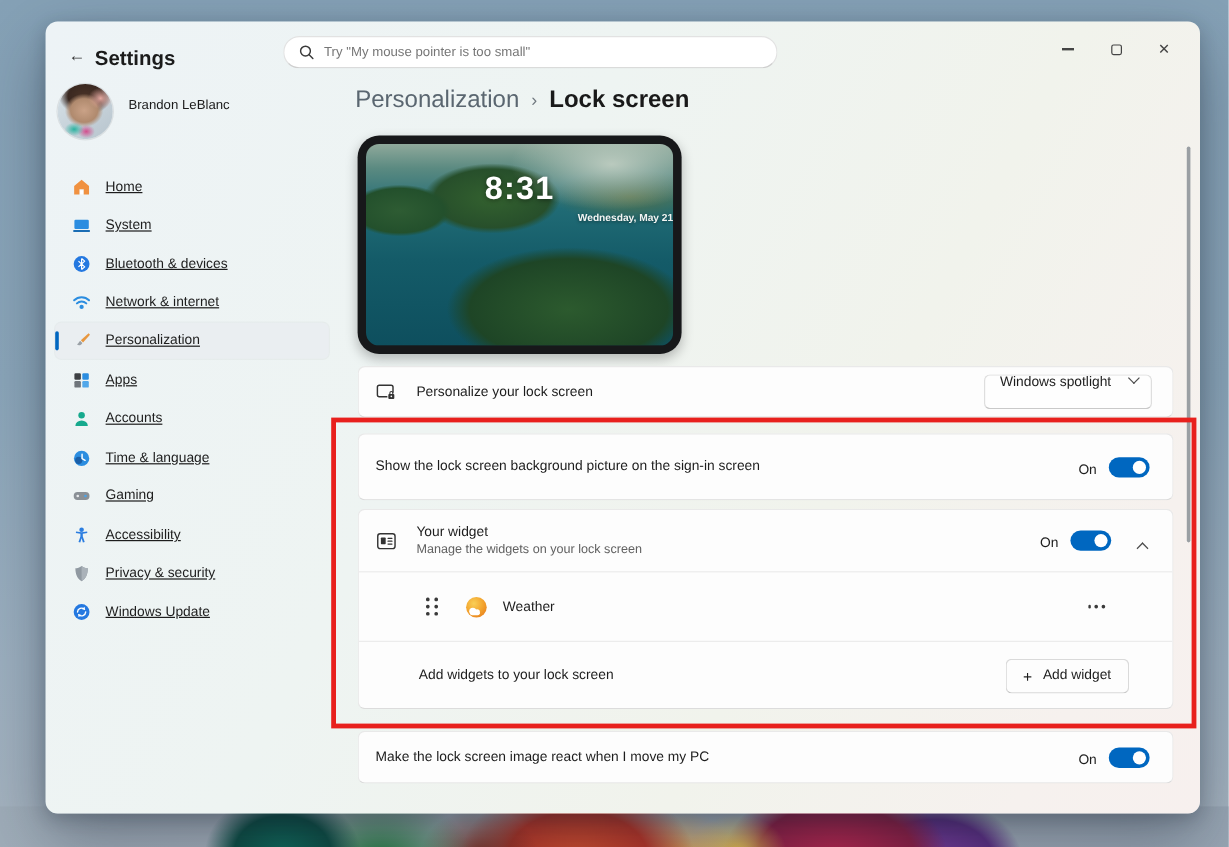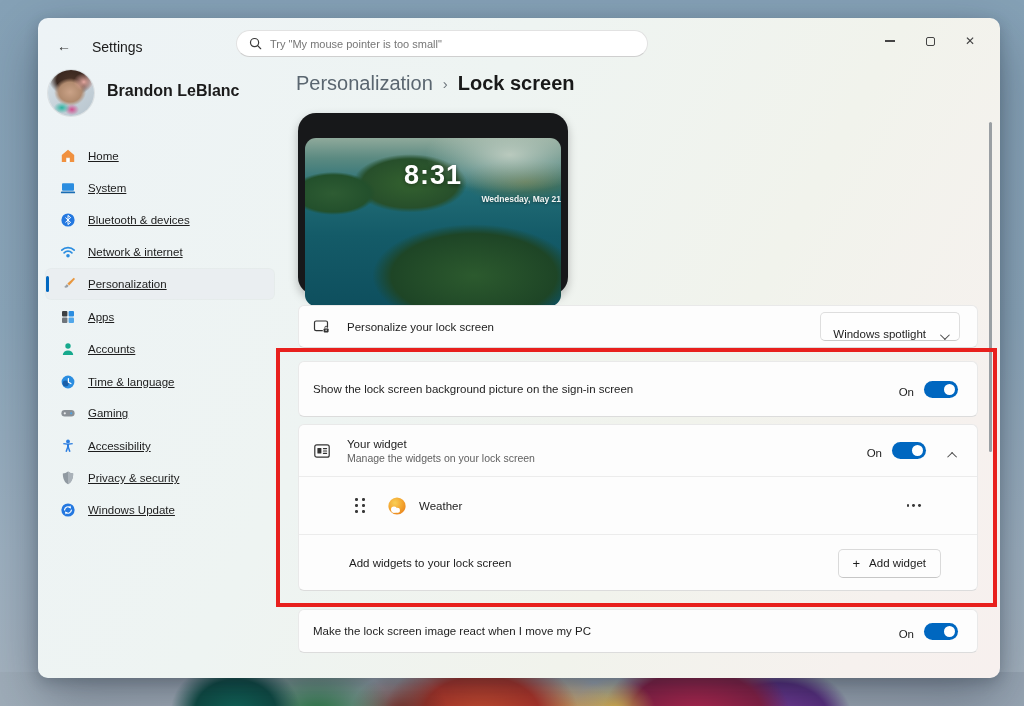--- a/index.html
+++ b/index.html
@@ -26,42 +26,42 @@
 
   .window { position:absolute; left:38px; top:18px; width:962px; height:660px;
     border-radius:10px;
     background:linear-gradient(118deg,#edf3f6 0%,#eef4f2 38%,#f1f3ec 66%,#f6f1ee 88%,#f7f0ee 100%);
     box-shadow:0 22px 55px rgba(20,30,45,.38), 0 4px 14px rgba(20,30,45,.22);
   }
 
   
   .back-btn { position:absolute; left:12px; top:16px; width:28px; height:24px;
     font-size:14px; color:#333; display:flex; align-items:center; justify-content:center; cursor:pointer; }
-  .app-title { position:absolute; left:54px; top:21px; font-size:14px; color:#1b1b1b; }
+  .app-title { position:absolute; left:41px; top:21px; font-size:17px; color:#1b1b1b;font-weight:bold; }
   .search-box { position:absolute; left:198px; top:12px; width:412px; height:27px;
     background:#fff; border:1px solid #e2e2e2; border-bottom-color:#cfcfcf; border-radius:14px;
     display:flex; align-items:center; padding:0 12px; gap:8px; }
   .search-box .ph { font-size:11px; color:#767676; }
   .win-controls { position:absolute; right:10px; top:8px; display:flex; }
   .win-btn { width:40px; height:30px; display:flex; align-items:center; justify-content:center; color:#444; cursor:pointer; }
   .win-btn .minus { width:10px; height:1.4px; background:#444; display:block; }
   .win-btn .square { width:9px; height:9px; border:1.2px solid #444; border-radius:2px; display:block; }
   .win-btn.close { font-size:12px; }
 
   
   .avatar { position:absolute; left:10px; top:52px; width:46px; height:46px; border-radius:50%;
     background:
       radial-gradient(10px 7px at 30% 82%, #2bb3a0 0%, rgba(43,179,160,0) 80%),
       radial-gradient(9px 7px at 52% 86%, #d14f8e 0%, rgba(209,79,142,0) 80%),
       radial-gradient(14px 12px at 78% 26%, #e4a8a0 0%, rgba(228,168,160,0) 75%),
       radial-gradient(16px 14px at 48% 48%, #caa287 0%, #b08a6e 70%, rgba(176,138,110,0) 100%),
       radial-gradient(22px 16px at 50% 22%, #4a3327 0%, #3a2820 65%, rgba(58,40,32,0) 100%),
       linear-gradient(140deg,#d8e2e8 0%,#b7c4cd 100%);
     box-shadow:0 0 0 1px rgba(0,0,0,.08); }
-  .user-name { position:absolute; left:69px; top:64px; font-size:16px; font-weight:700; color:#1b1b1b;text-align:center; }
+  .user-name { position:absolute; left:69px; top:64px; font-size:11px; font-weight:400; color:#1b1b1b;text-align:center; }
 
   .nav-item { position:absolute; left:8px; width:228px; height:30px; border-radius:5px;
     display:flex; align-items:center; gap:12px; padding:0 10px 0 14px; cursor:pointer; }
   .nav-item.selected { background:#eaeef1; box-shadow:0 0 0 1px rgba(0,0,0,.03); }
   .nav-item.selected::before { content:""; position:absolute; left:0px; top:7px; width:3px; height:16px;
     border-radius:2px; background:var(--accent); }
   .nav-icon { width:16px; height:16px; flex:0 0 16px; display:flex; }
   .nav-label { font-size:11.5px; color:#1d1d1d; white-space:nowrap;text-decoration:underline; }
 
   
@@ -75,21 +75,21 @@
     box-shadow:0 4px 10px rgba(0,0,0,.25); }
   .preview-screen { width:100%; height:100%; border-radius:11px; position:relative; overflow:hidden;
     background:
       radial-gradient(55% 38% at 80% 10%, rgba(195,208,196,.9) 0%, rgba(195,208,196,0) 60%),
       radial-gradient(26% 20% at 11% 33%, #2e5c33 0%, #23502c 55%, rgba(35,80,44,0) 64%),
       radial-gradient(36% 28% at 41% 27%, #33612f 0%, #274f2b 52%, rgba(39,79,43,0) 62%),
       radial-gradient(18% 12% at 42% 35%, #7a5f3f 0%, rgba(122,95,63,0) 58%),
       radial-gradient(42% 22% at 86% 26%, #54714b 0%, rgba(84,113,75,0) 60%),
       radial-gradient(62% 48% at 66% 82%, #2c5a2e 0%, #1e4526 52%, rgba(30,69,38,0) 64%),
       radial-gradient(20% 14% at 50% 72%, #6e5a40 0%, rgba(110,90,64,0) 55%),
-      linear-gradient(180deg,#8fa99b 0%,#5b8a81 12%,#206b75 32%,#145b68 58%,#0e4f5e 100%); margin-top: 18px; }
+      linear-gradient(180deg,#8fa99b 0%,#5b8a81 12%,#206b75 32%,#145b68 58%,#0e4f5e 100%); }
   .preview-time { position:absolute; left:0; right:0; top:22px; text-align:center;
     font-size:27px; font-weight:700; color:#fff; text-shadow:0 1px 4px rgba(0,0,0,.45); letter-spacing:1px; }
   .preview-date { position:absolute; left:0; right:0; top:56px; text-align:right;
     font-size:8.5px; font-weight:600; color:#f2f5f3; text-shadow:0 1px 3px rgba(0,0,0,.45); }
 
   
   .card { position:absolute; left:260px; width:680px; background:#fdfdfd;
     border:1px solid #e9e9e9; border-bottom-color:#dcdcdc; border-radius:6px;
     display:flex; align-items:center; }
   .card-title { font-size:11.5px; color:#1d1d1d; }
@@ -98,21 +98,21 @@
 
   .toggle-group { display:flex; align-items:flex-end; gap:10px; }
   .toggle { width:34px; height:17px; border-radius:9px; background:var(--accent); position:relative; cursor:pointer; }
   .toggle .knob { position:absolute; right:3px; top:3px; width:11px; height:11px; border-radius:50%; background:#fff; }
   .on-label { font-size:11.5px; color:#1d1d1d; }
 
   .chev { display:inline-block; width:7px; height:7px; border-right:1.4px solid #4a4a4a; border-bottom:1.4px solid #4a4a4a; }
   .chev.down { transform:rotate(45deg) translateY(-2px); }
   .chev.up { transform:rotate(-135deg) translateY(-2px); }
 
-  .dropdown { display:flex; align-items:flex-end; gap:14px; background:#fefefe;
+  .dropdown { display:flex; align-items:flex-start; gap:14px; background:#fefefe;
     border:1px solid #dedede; border-bottom-color:#c9c9c9; border-radius:5px;
     height:29px; padding:0 12px; font-size:11.5px; color:#1d1d1d; cursor:pointer; }
 
   .expander { position:absolute; left:260px; width:680px; background:#fdfdfd;
     border:1px solid #e9e9e9; border-bottom-color:#dcdcdc; border-radius:6px; overflow:hidden; }
   .exp-row { display:flex; align-items:center; }
   .exp-divider { height:1px; background:#ececec; }
 
   .drag-handle { display:grid; grid-template-columns:repeat(2,3px); grid-template-rows:repeat(3,3px);
     gap:3px 4px; margin:0 22px 0 56px; cursor:grab; }

